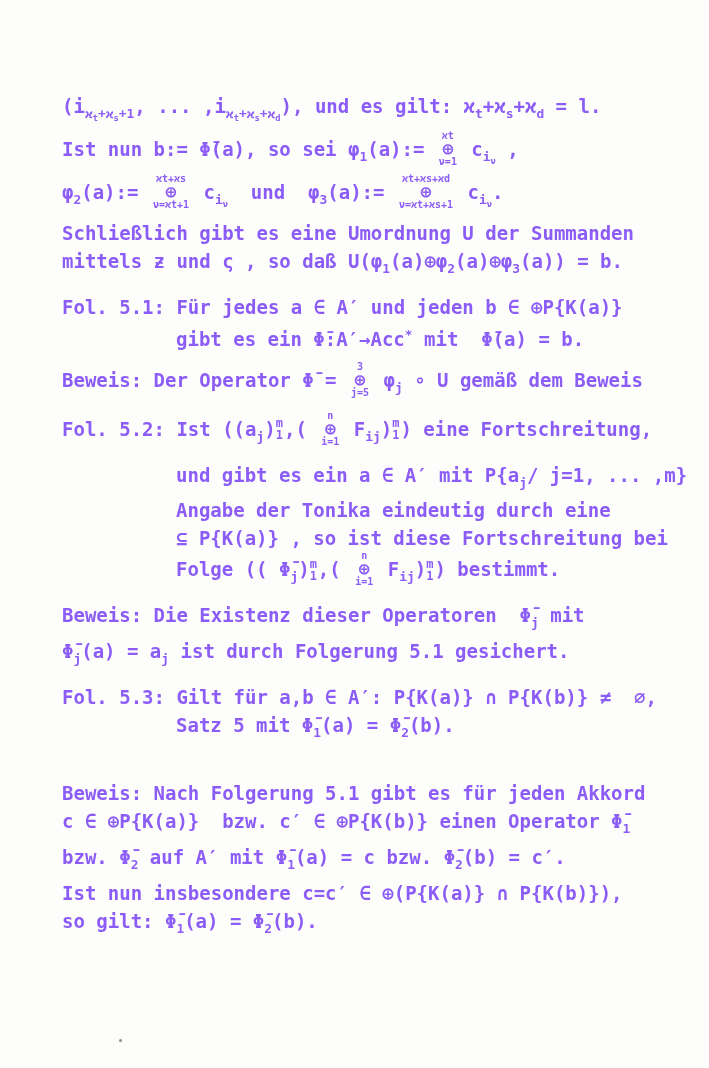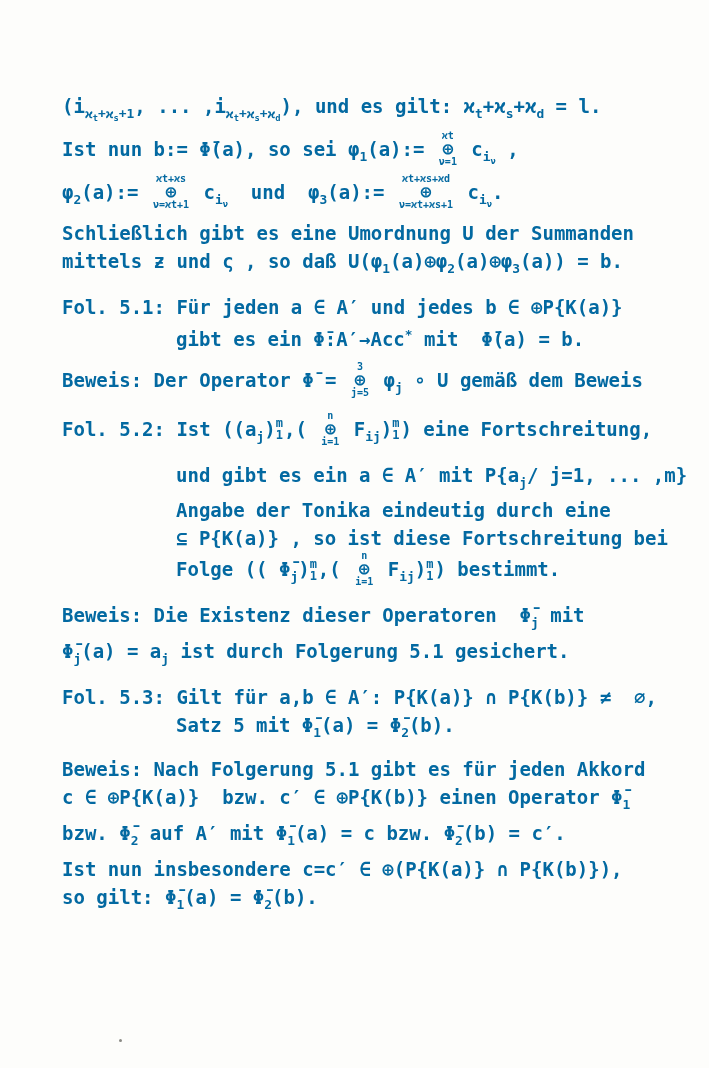--- a/index.html
+++ b/index.html
@@ -8,33 +8,33 @@
     overflow: hidden;
   }
   body { background: #fdfdfb; }
   .paper {
     position: relative;
     width: 709px; height: 1068px;
     background: #fdfdfb;
     font-family: "DejaVu Sans Mono", "DejaVu Sans", monospace;
     font-weight: 700;
     font-size: 19px;
-    color: #0369a1;
+    color: #8b5cf6;
     box-sizing: border-box;
     padding: 92px 30px 8px 62px;
   }
   .line {
     display: block;
     white-space: pre;
     min-height: 28px;
     line-height: 28px;
   }
   .line.indent { padding-left: 114px; }
   .line.gap    { margin-top: 10px; }
-  .line.gap-lg { margin-top: 8px; }
+  .line.gap-lg { margin-top: 32px; }
 
   .seg-sub { font-size: 0.68em; vertical-align: -0.38em; letter-spacing: 0; }
   .seg-sup { font-size: 0.68em; vertical-align: 0.55em; }
 
   .stack {
     display: inline-flex;
     flex-direction: column;
     align-items: center;
     vertical-align: middle;
     margin: 0 3px;
@@ -65,21 +65,21 @@
 </head>
 <body>
 
 <div class="paper">
   <div id="doc-lines">
       <div class="line">(i<span class="seg-sub">ϰ<span class="seg-sub">t</span>+ϰ<span class="seg-sub">s</span>+1</span>, ... ,i<span class="seg-sub">ϰ<span class="seg-sub">t</span>+ϰ<span class="seg-sub">s</span>+ϰ<span class="seg-sub">d</span></span>), und es gilt: ϰ<span class="seg-sub">t</span>+ϰ<span class="seg-sub">s</span>+ϰ<span class="seg-sub">d</span> = l.</div>
       <div class="line">Ist nun b:= Φ̄(a), so sei φ<span class="seg-sub">1</span>(a):= <span class="stack"><span class="stack-top">ϰt</span><span class="stack-op">⊕</span><span class="stack-bot">ν=1</span></span> c<span class="seg-sub">i<span class="seg-sub">ν</span></span> ,</div>
       <div class="line">φ<span class="seg-sub">2</span>(a):= <span class="stack"><span class="stack-top">ϰt+ϰs</span><span class="stack-op">⊕</span><span class="stack-bot">ν=ϰt+1</span></span> c<span class="seg-sub">i<span class="seg-sub">ν</span></span>  und  φ<span class="seg-sub">3</span>(a):= <span class="stack"><span class="stack-top">ϰt+ϰs+ϰd</span><span class="stack-op">⊕</span><span class="stack-bot">ν=ϰt+ϰs+1</span></span> c<span class="seg-sub">i<span class="seg-sub">ν</span></span>.</div>
       <div class="line">Schließlich gibt es eine Umordnung U der Summanden</div>
       <div class="line">mittels ƶ und ς , so daß U(φ<span class="seg-sub">1</span>(a)⊕φ<span class="seg-sub">2</span>(a)⊕φ<span class="seg-sub">3</span>(a)) = b.</div>
-      <div class="line gap">Fol. 5.1: Für jeden a ∈ A′ und jedes b ∈ ⊕P{K(a)}</div>
+      <div class="line gap">Fol. 5.1: Für jedes a ∈ A′ und jeden b ∈ ⊕P{K(a)}</div>
       <div class="line indent">gibt es ein Φ̄:A′→Acc<span class="seg-sup">*</span> mit  Φ̄(a) = b.</div>
       <div class="line gap">Beweis: Der Operator Φ̄ = <span class="stack"><span class="stack-top">3</span><span class="stack-op">⊕</span><span class="stack-bot">j=5</span></span> φ<span class="seg-sub">j</span> ∘ U gemäß dem Beweis</div>
       <div class="line gap">Fol. 5.2: Ist ((a<span class="seg-sub">j</span>)<span class="supsub"><span class="ss-sup">m</span><span class="ss-sub">1</span></span>,( <span class="stack"><span class="stack-top">n</span><span class="stack-op">⊕</span><span class="stack-bot">i=1</span></span> F<span class="seg-sub">ij</span>)<span class="supsub"><span class="ss-sup">m</span><span class="ss-sub">1</span></span>) eine Fortschreitung,</div>
       <div class="line indent gap">und gibt es ein a ∈ A′ mit P{a<span class="seg-sub">j</span>/ j=1, ... ,m}</div>
       <div class="line indent">Angabe der Tonika eindeutig durch eine</div>
       <div class="line indent">⊆ P{K(a)} , so ist diese Fortschreitung bei</div>
       <div class="line indent">Folge (( Φ̄<span class="seg-sub">j</span>)<span class="supsub"><span class="ss-sup">m</span><span class="ss-sub">1</span></span>,( <span class="stack"><span class="stack-top">n</span><span class="stack-op">⊕</span><span class="stack-bot">i=1</span></span> F<span class="seg-sub">ij</span>)<span class="supsub"><span class="ss-sup">m</span><span class="ss-sub">1</span></span>) bestimmt.</div>
       <div class="line gap">Beweis: Die Existenz dieser Operatoren  Φ̄<span class="seg-sub">j</span> mit</div>
       <div class="line">Φ̄<span class="seg-sub">j</span>(a) = a<span class="seg-sub">j</span> ist durch Folgerung 5.1 gesichert.</div>
       <div class="line gap">Fol. 5.3: Gilt für a,b ∈ A′: P{K(a)} ∩ P{K(b)} ≠  ∅,</div>

